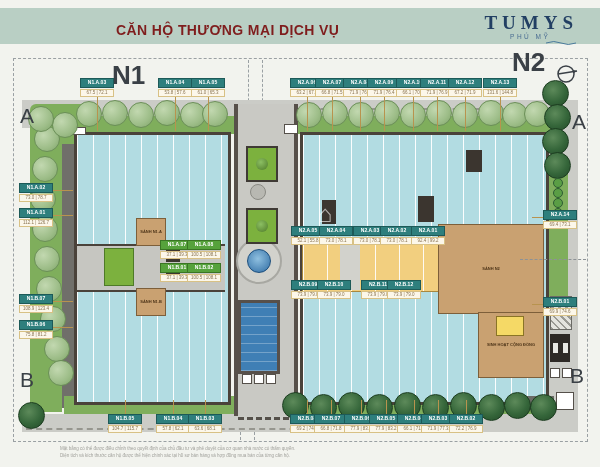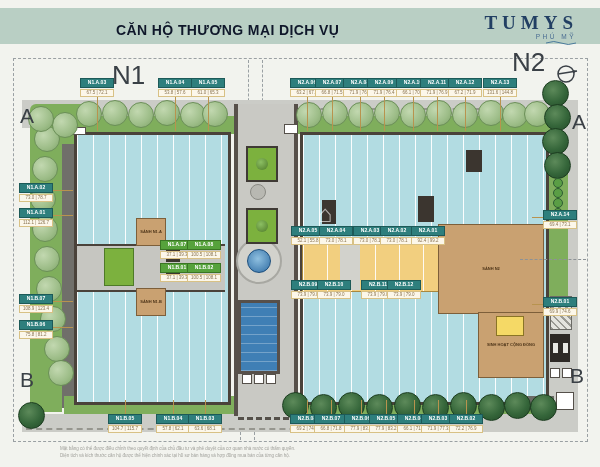--- a/index.html
+++ b/index.html
@@ -5,22 +5,22 @@
   html,body{margin:0;padding:0;background:#e8e9e4;}
   .stage{position:relative;width:600px;height:467px;background:#f2f3ee;overflow:hidden;
          font-family:"Liberation Sans",sans-serif;}
   .abs{position:absolute;}
 
   
   .hdr{position:absolute;left:0;top:8px;width:600px;height:36px;background:#b9cfc4;z-index:60;}
   .floor-badge{position:absolute;left:20px;top:0;width:82px;height:36px;background:#17496b;color:#fff;
                font-weight:bold;font-size:13px;letter-spacing:.5px;display:flex;align-items:center;justify-content:center;}
   .hdr-title{position:absolute;left:116px;top:0;height:44px;display:flex;align-items:center;
-             color:#0f172a;font-weight:bold;font-size:14px;letter-spacing:.4px;}
-  .brand{position:absolute;right:22px;top:4px;text-align:right;color:#223f63;}
+             color:#7f1d1d;font-weight:bold;font-size:14px;letter-spacing:.4px;}
+  .brand{position:absolute;right:22px;top:4px;text-align:center;color:#223f63;}
   .brand-name{font-family:"Liberation Serif",serif;font-size:19px;letter-spacing:5px;font-weight:600;}
   .brand-sub{font-size:6.5px;letter-spacing:2.5px;color:#4a6d92;margin-top:-1px;margin-right:2px;}
 
   
   .boundary{position:absolute;left:13px;top:58px;width:573px;height:382px;border:1px dashed #9aa0a3;z-index:1;}
   .vdash{position:absolute;width:0;border-left:1px dashed #9aa0a3;z-index:2;}
   .hdash{position:absolute;height:0;border-top:1px dashed #8d9296;z-index:26;}
   .road{background:#cbccc7;z-index:3;}
   .road-dark{background:#706f6a;z-index:4;}
   .grass{background:#7fae5c;z-index:5;}
@@ -60,21 +60,21 @@
 
   
   .chip{position:absolute;width:34px;text-align:center;z-index:40;}
   .chip-id{display:block;font-size:5px;font-weight:bold;color:#fff;background:#2e7f7d;border:1px solid #1d5a58;
            padding:1px 0;line-height:1.1;}
   .chip.green .chip-id{background:#56a23c;border-color:#3a7524;}
   .chip-val{display:block;font-size:4.5px;color:#8a7452;background:#fcf7ea;border:1px solid #d8c185;
             margin-top:1px;padding:1px 0;line-height:1;}
   .leader{position:absolute;background:#b8934e;z-index:25;}
 
-  .biglabel{position:absolute;font-size:26px;font-weight:normal;color:#3a4046;z-index:30;}
+  .biglabel{position:absolute;font-size:26px;font-weight:bold;color:#3a4046;z-index:30;}
   .gridmark{position:absolute;font-size:21px;color:#3a4046;z-index:30;}
 
   .wm{position:absolute;left:190px;top:202px;width:270px;text-align:center;z-index:44;
       color:rgba(255,255,255,.62);}
   .wm-icon{font-size:24px;line-height:1;}
   .wm-text{font-size:25px;font-weight:bold;letter-spacing:1px;line-height:1.05;}
 
   .hatch{background:repeating-linear-gradient(45deg,#9a9a94 0 2px,#e3e3de 2px 5px);border:1px solid #6b6b66;z-index:15;}
   .darkunit{background:#2e2a26;z-index:15;display:flex;align-items:center;justify-content:space-around;}
   .darkunit i{width:5px;height:10px;background:#e8e8e3;}

